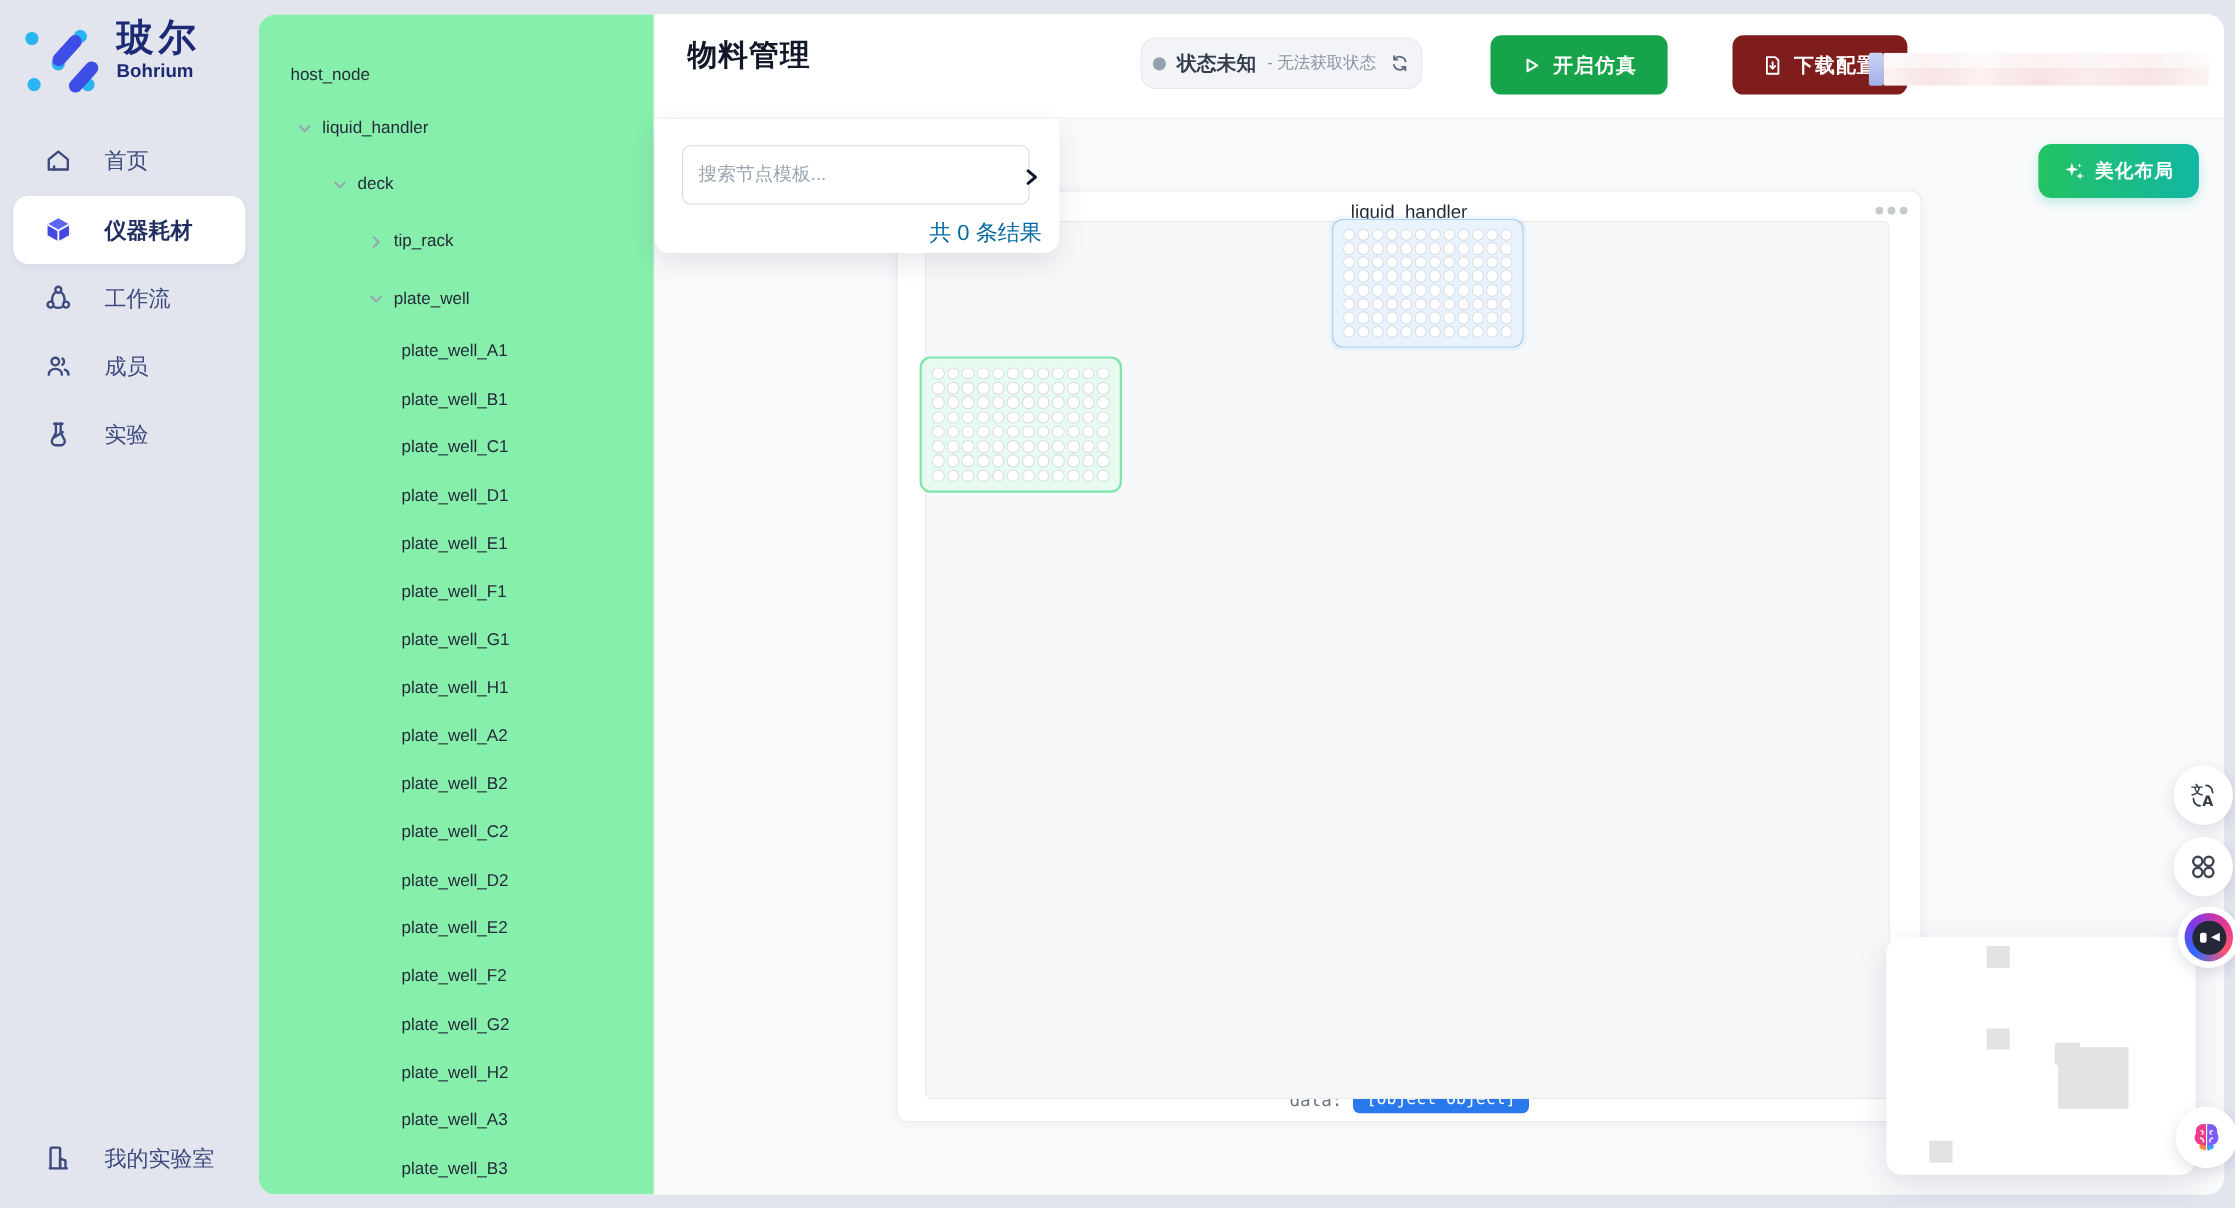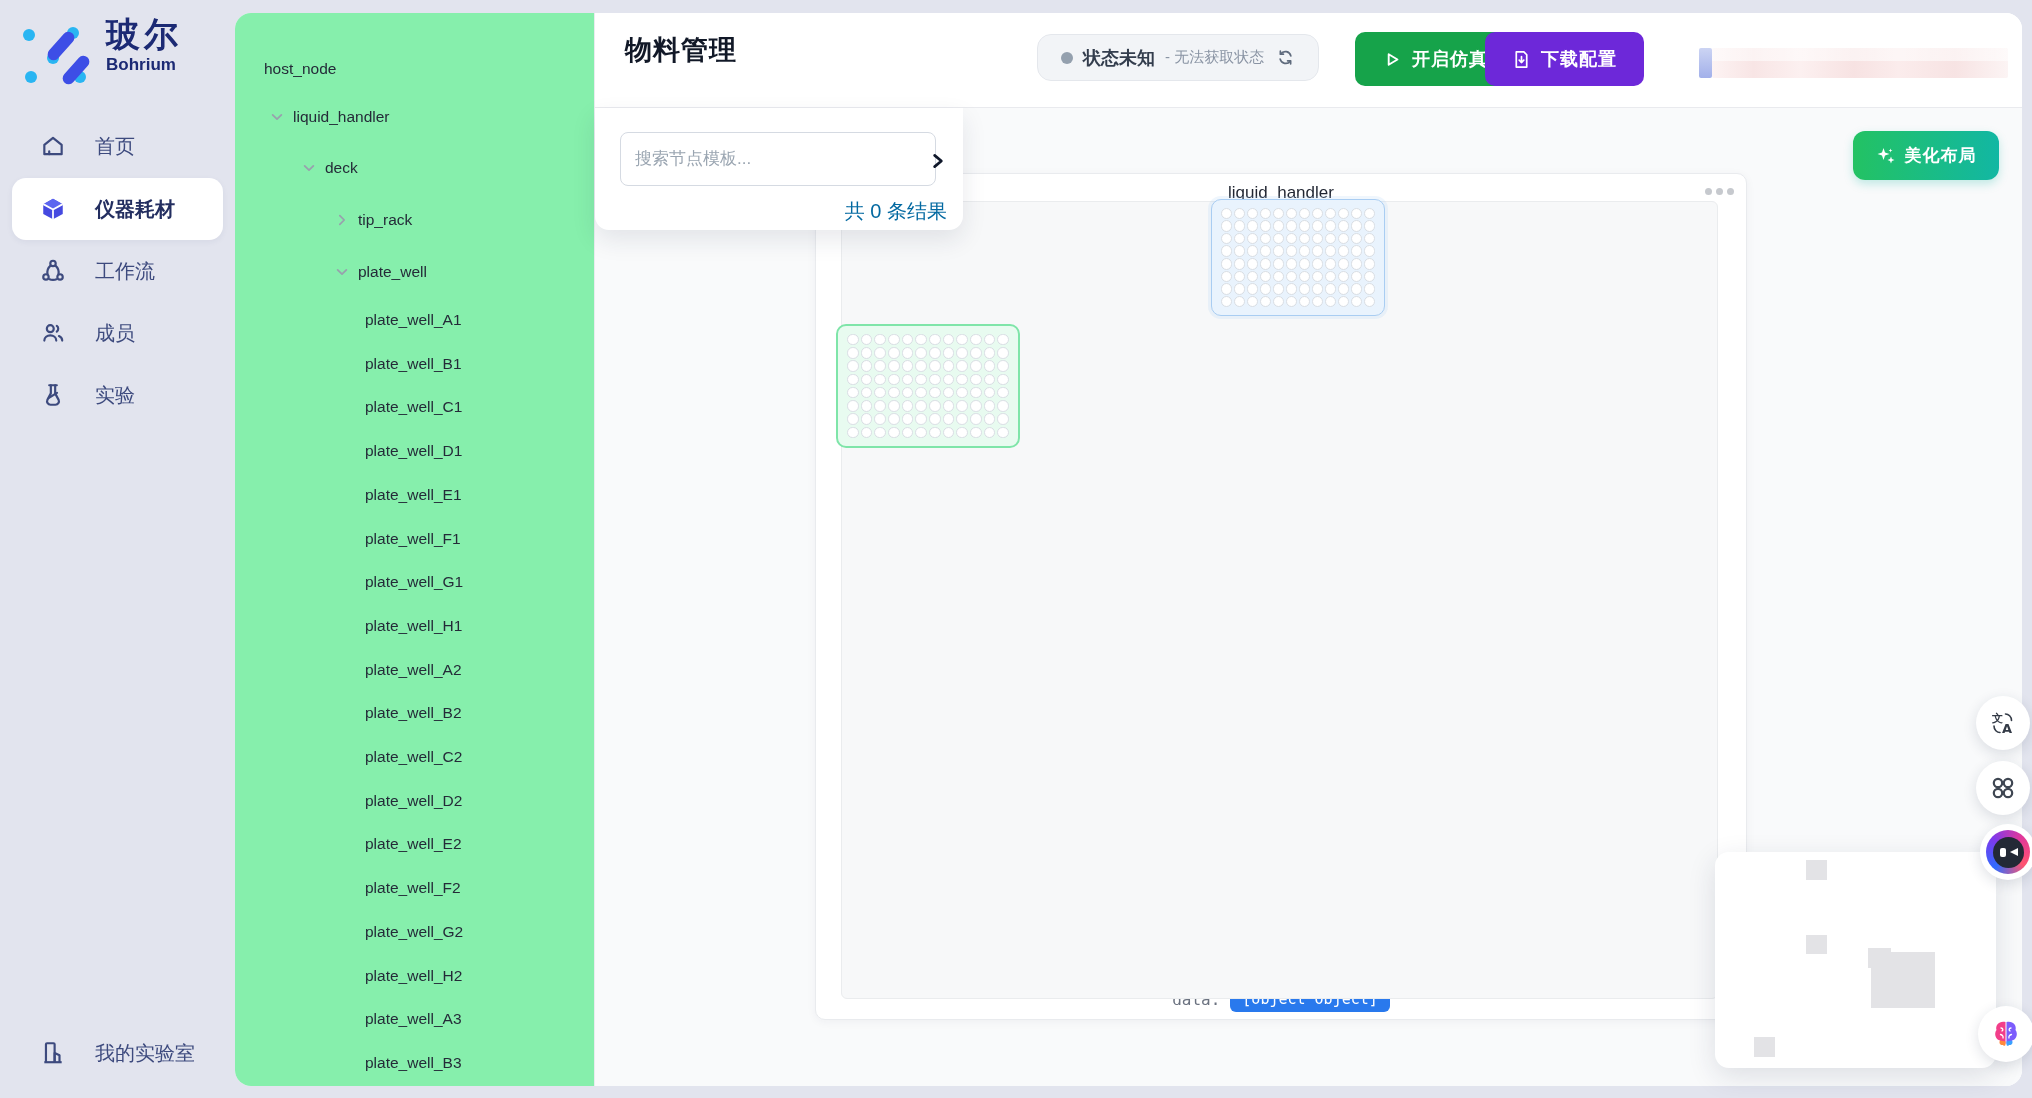--- a/index.html
+++ b/index.html
@@ -25,28 +25,28 @@
 
   
   .tree-panel { position:absolute; left:0; top:0; width:360px; height:1073px; background:#86efac; border-right:1px solid #e9ebef; }
   .tree-row { position:absolute; display:flex; align-items:center; gap:9px; height:32px; }
   .tree-label { font-size:15.5px; color:#242b38; white-space:nowrap; }
   .tree-chev { display:flex; width:14px; height:14px; }
 
   
   .main-header { position:absolute; left:360px; top:0; width:1427px; height:95px; background:#fff; border-bottom:1px solid #e9eaee; }
   .page-title { position:absolute; left:30px; top:19px; font-size:27px; font-weight:700; color:#111827; letter-spacing:1px; }
-  .status-pill { position:absolute; left:442px; top:21px; height:47px; padding:0 23px; display:flex; align-items:center; gap:10px; background:#f2f4f7; border:1px solid #e4e7ec; border-radius:14px; }
+  .status-pill { position:absolute; left:442px; top:21px; height:47px; padding:0 10px; display:flex; align-items:center; gap:10px; background:#f2f4f7; border:1px solid #e4e7ec; border-radius:14px; }
   .status-dot { width:12px; height:12px; border-radius:50%; background:#94a0ae; }
   .status-label { font-size:18px; font-weight:700; color:#333d4d; }
   .status-detail { font-size:15px; color:#8a94a4; }
   .refresh-icon { display:flex; width:19px; height:19px; margin-left:2px; cursor:pointer; }
   .btn { position:absolute; top:19px; height:54px; display:flex; align-items:center; justify-content:center; gap:10px; border:none; border-radius:10px; color:#fff; font-size:18px; font-weight:700; font-family:inherit; cursor:pointer; letter-spacing:1px; }
   .btn-sim { left:760px; width:161px; background:#16a34a; }
-  .btn-dl  { left:890px; width:159px; background:#6d28d9; }
+  .btn-dl  { left:980px; width:159px; background:#7f1d1d; }
   .skel-blue { position:absolute; left:1104px; top:35px; width:13px; height:30px; border-radius:2px; background:linear-gradient(180deg,#ccd4f3 0%,#a2b0ea 100%); }
   .skel-pink { position:absolute; left:1117px; top:35px; width:296px; height:30px; border-radius:2px;
     background:linear-gradient(180deg, rgba(255,255,255,.55) 0 45%, rgba(255,255,255,0) 45%),
     linear-gradient(90deg,#fdf3f3 0%,#f8e5e5 14%,#fcf0f0 30%,#f7e2e2 48%,#fbecec 63%,#f7e3e3 82%,#fcf4f4 100%); }
 
   
   .canvas { position:absolute; left:360px; top:95px; width:1427px; height:978px; background:#f9fafb; }
 
   
   .search-card { position:absolute; left:595px; top:108px; width:368px; height:122px; background:#fff; border-radius:0 0 14px 14px; box-shadow:0 10px 24px rgba(30,40,70,.10); z-index:12; }

